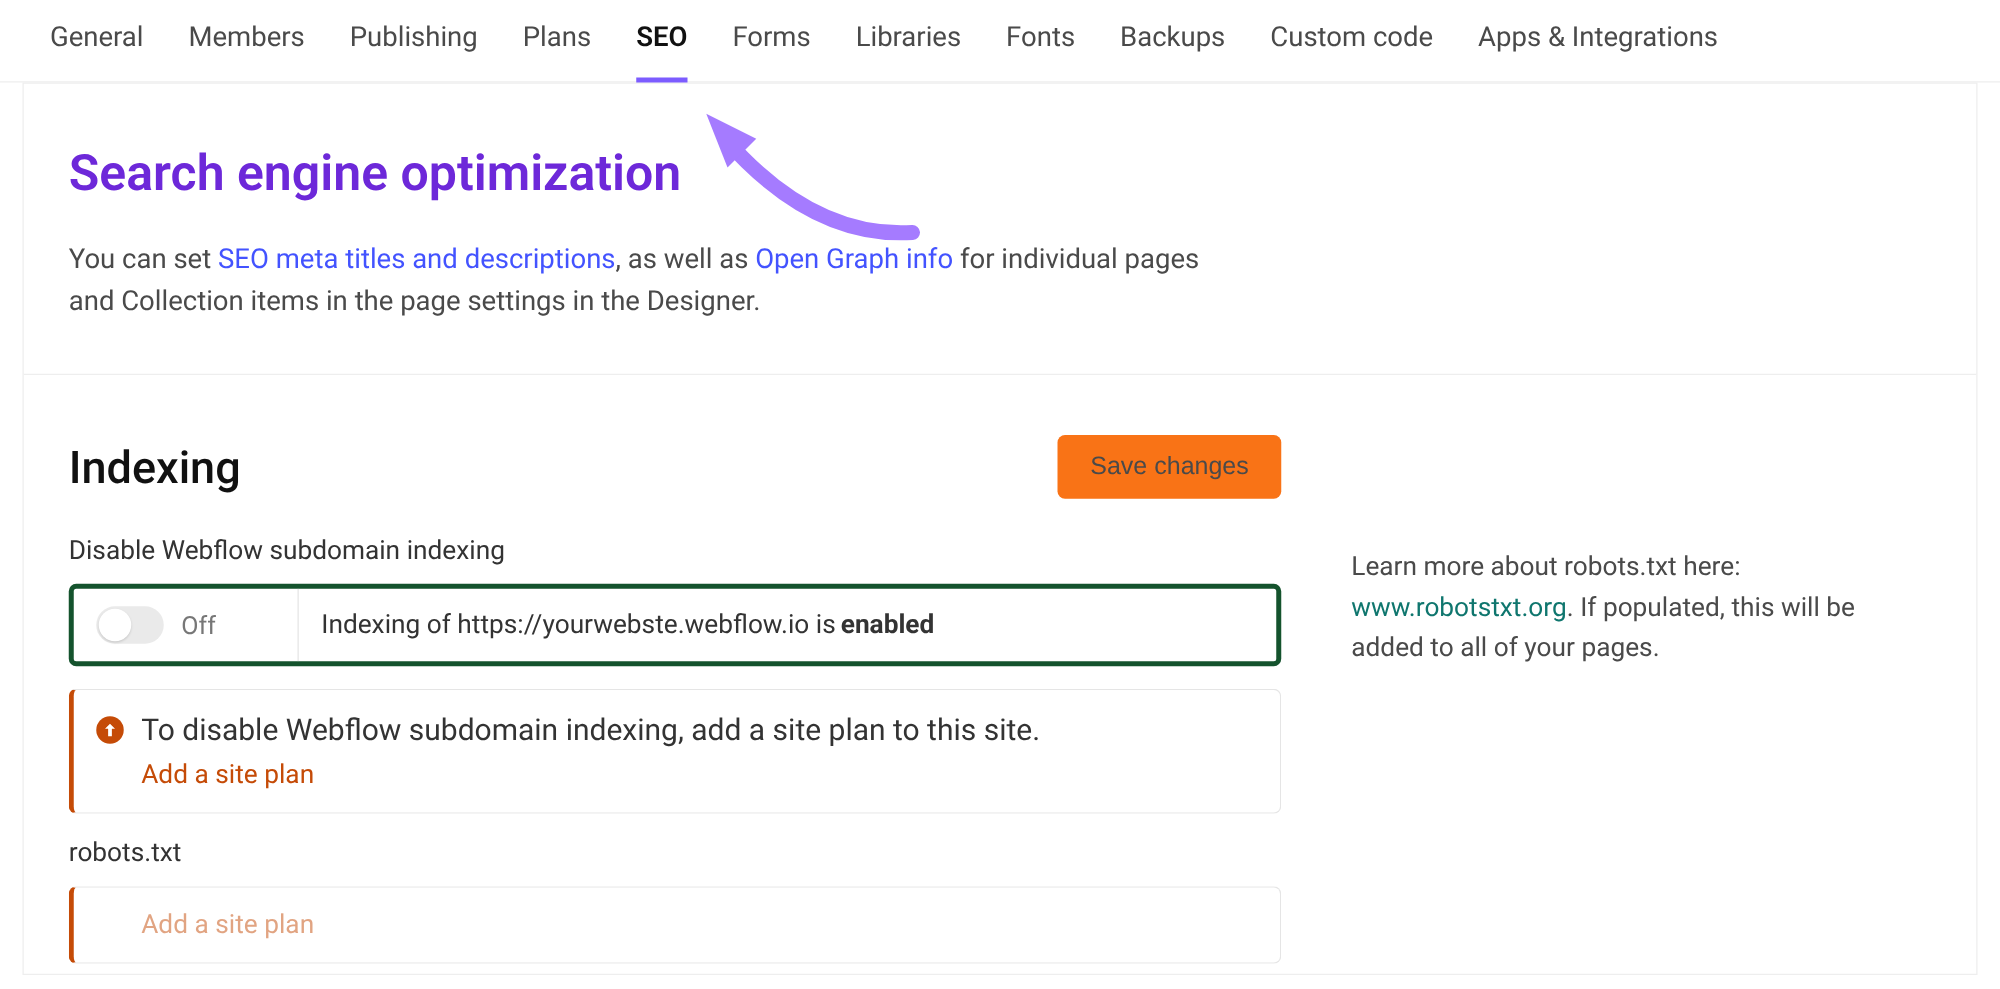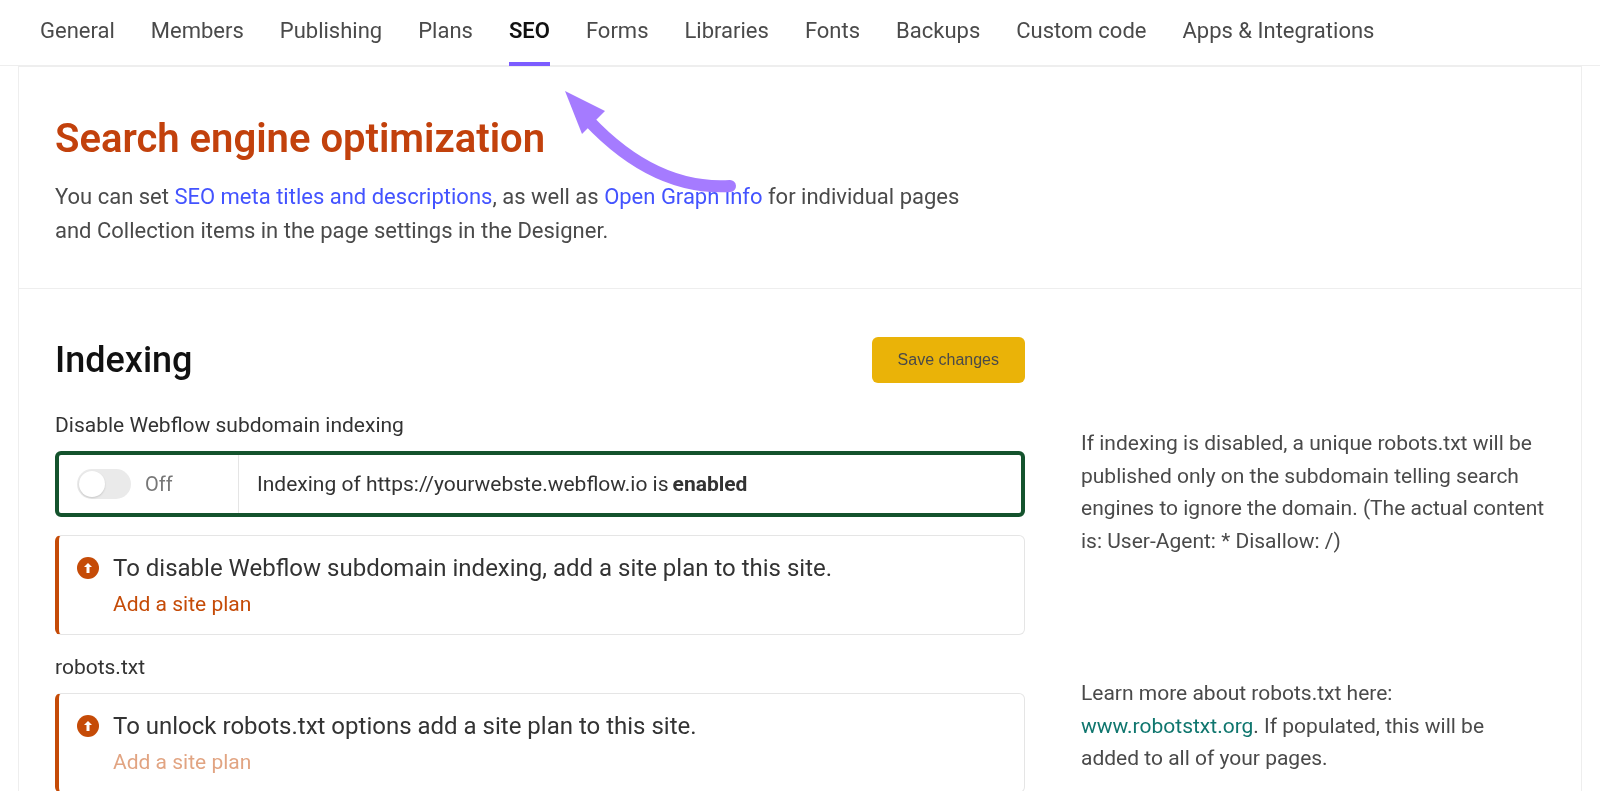--- a/index.html
+++ b/index.html
@@ -46,22 +46,22 @@
     margin: 0 18px;
   }
   .panel-section {
     padding: 48px 36px 40px 36px;
     border-bottom: 1px solid #eee;
     position: relative;
   }
   .panel-section h1 {
     font-size: 40px;
     font-weight: 600;
-    color: #c2410c;
-    margin-bottom: 18px;
+    color: #6d28d9;
+    margin-bottom: 29px;
   }
   .intro-text {
     font-size: 22px;
     line-height: 1.55;
     color: #4a4a4a;
     max-width: 940px;
   }
   .intro-text .link {
     color: #4353ff;
     cursor: pointer;
@@ -80,25 +80,25 @@
     justify-content: space-between;
     align-items: center;
     margin-bottom: 30px;
   }
   .indexing-header h2 {
     font-size: 36px;
     font-weight: 500;
     color: #111;
   }
   .save-btn {
-    background: #eab308;
+    background: #f97316;
     color: #4a4a4a;
     border: none;
     padding: 14px 26px;
-    font-size: 16px;
+    font-size: 20px;
     border-radius: 6px;
     cursor: pointer;
   }
   .sub-label {
     font-size: 21px;
     color: #333;
     margin-bottom: 14px;
   }
 
   
@@ -256,34 +256,25 @@
               </svg>
           </span>
           <span class="callout-text">To disable Webflow subdomain indexing, add a site plan to this site.</span>
         </div>
         <div class="callout-link">Add a site plan</div>
       </div>
 
       <div class="sub-label">robots.txt</div>
 
       <div class="callout" style="margin-bottom:0;">
-        <div class="callout-row1">
-          <span class="upgrade-icon">
-            <svg width="12" height="12" viewBox="0 0 12 12">
-                <path d="M6 1 L10 5 L7.5 5 L7.5 11 L4.5 11 L4.5 5 L2 5 Z" fill="#fff"></path>
-              </svg>
-          </span>
-          <span class="callout-text">To unlock robots.txt options add a site plan to this site.</span>
-        </div>
         <div class="callout-link faded">Add a site plan</div>
       </div>
     </div>
 
     <div class="indexing-right">
-      <p class="help-text">If indexing is disabled, a unique robots.txt will be published only on the subdomain telling search engines to ignore the domain. (The actual content is: User-Agent: * Disallow: /)</p>
       <p class="help-text" style="margin-bottom:0;">
         <span>Learn more about robots.txt here: </span><span class="link">www.robotstxt.org</span><span>. If populated, this will be added to all of your pages.</span>
       </p>
     </div>
   </div>
 </div>
 
 <svg class="arrow-anno" viewBox="0 0 200 130">
   <path d="M 170 110 Q 90 115 20 35" stroke="#a57bff" stroke-width="12" fill="none" stroke-linecap="round"></path>
   <polygon points="5,15 45,35 22,58" fill="#a57bff"></polygon>

